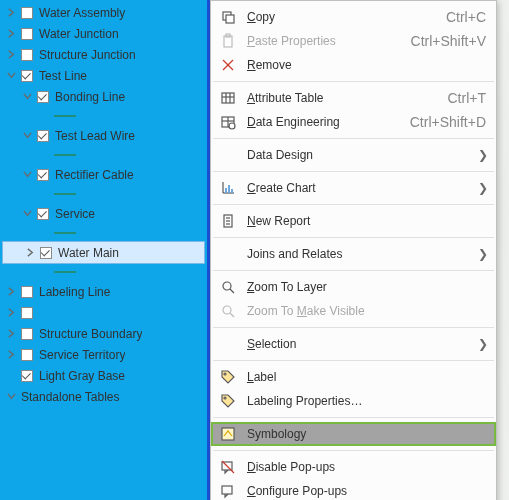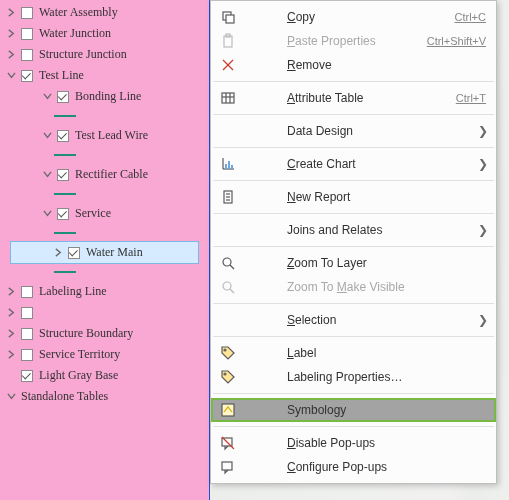--- a/index.html
+++ b/index.html
@@ -5,54 +5,54 @@
   html, body { margin:0; padding:0; width:509px; height:500px; overflow:hidden;
     font-family: "Segoe UI", Arial, sans-serif; font-size:12px; color:#323232;
     background:#f5f5f5; }
   .bg-map { position:absolute; inset:0; background:
     linear-gradient(to bottom right, #eef0ee 0%, #f4f5f3 40%, #eceeeb 70%, #f2f3f1 100%);
   }
   .bg-map::before, .bg-map::after { content:""; position:absolute; background:#d9dcd8; opacity:.5; }
   .bg-map::before { width:60px; height:500px; right:0; top:0;
     background:linear-gradient(90deg, rgba(0,0,0,0) 0%, #e6e8e5 40%, #eceeeb 100%); }
 
-  .toc { position:absolute; left:0; top:0; width:210px; height:500px; background:#f9a8d4;
-    border-right:1px solid #1d4ed8; box-sizing:border-box; padding-top:2px;font-family:Liberation Serif, serif; }
+  .toc { position:absolute; left:0; top:0; width:210px; height:500px; background:#0ea5e9;
+    border-right:3px solid #1d4ed8; box-sizing:border-box; padding-top:2px; }
   .toc-row { display:flex; align-items:center; height:21px; padding-right:4px; }
-  .toc-row.selected { background:#d6ebff; border:1px solid #7cb8e8; margin:-1px 10px; }
+  .toc-row.selected { background:#d6ebff; border:1px solid #7cb8e8; margin:-1px 2px; }
   .indent-0 { padding-left:6px; }
-  .indent-1 { padding-left:42px; }
+  .indent-1 { padding-left:22px; }
   .swatch-row { padding-left:54px; height:18px; display:flex; align-items:center; }
 
   .exp { width:11px; height:11px; margin-right:4px; display:inline-flex;
     align-items:center; justify-content:center; flex:0 0 11px; }
   .exp svg { width:9px; height:9px; stroke:#6a6a6a; stroke-width:1.5; fill:none; }
 
   .chk { width:12px; height:12px; border:1px solid #8a8a8a; background:#fff; margin-right:6px;
     flex:0 0 12px; display:inline-flex; align-items:center; justify-content:center;
     box-sizing:border-box; }
   .chk.checked::after { content:""; width:7px; height:4px; border-left:1.5px solid #555;
     border-bottom:1.5px solid #555; transform:rotate(-45deg) translate(0px,-1px); }
 
   .label { white-space:nowrap; overflow:hidden; text-overflow:ellipsis; }
   .swatch { width:22px; height:0; border-top:2px solid #1f8f7a; }
 
   
   .ctx { position:absolute; left:210px; top:0; width:287px; background:#fcfcfc;
     border:1px solid #bfbfbf; box-shadow:2px 2px 6px rgba(0,0,0,.2); padding:4px 0;
     box-sizing:border-box; }
-  .ctx-row { display:flex; align-items:center; height:24px; padding:0 10px 0 8px;gap:40px; }
+  .ctx-row { display:flex; align-items:center; height:24px; padding:0 10px 0 8px; }
   .ctx-row.disabled { color:#a9a9a9; }
   .ctx-row.highlight { outline:2px solid #78b943; outline-offset:-2px; background:#a3a3a3; }
   .ctx-icon { width:18px; height:18px; margin-right:10px; display:inline-flex;
     align-items:center; justify-content:center; flex:0 0 18px; }
   .ctx-icon svg { width:16px; height:16px; }
   .ctx-label { flex:1 1 auto; }
   .ctx-label .mn { text-decoration:underline; }
-  .ctx-short { color:#888; font-size:11px; margin-left:8px; white-space:nowrap;text-decoration:underline; }
+  .ctx-short { color:#888; font-size:14px; margin-left:8px; white-space:nowrap; }
   .ctx-sub { width:8px; text-align:right; color:#6a6a6a; margin-left:8px; }
   .ctx-sep { height:1px; background:#e0e0e0; margin:4px 2px; }
 
   
   svg { stroke:#5a5a5a; stroke-width:1.2; fill:none; }
   .disabled svg { stroke:#bcbcbc; }
 </style>
 </head>
 <body>
 
@@ -241,20 +241,32 @@
         <svg viewBox="0 0 16 16">
           <rect x="2" y="3" width="12" height="10"></rect>
           <line x1="2" y1="7" x2="14" y2="7"></line>
           <line x1="6" y1="3" x2="6" y2="13"></line>
           <line x1="10" y1="3" x2="10" y2="13"></line>
         </svg>
       </span>
       <span class="ctx-label"><span class="mn">A</span>ttribute Table</span>
       <span class="ctx-short">Ctrl+T</span>
     </div>
+    <div class="ctx-row">
+      <span class="ctx-icon">
+        <svg viewBox="0 0 16 16">
+          <rect x="2" y="3" width="12" height="10"></rect>
+          <line x1="2" y1="7" x2="14" y2="7"></line>
+          <line x1="8" y1="3" x2="8" y2="13"></line>
+          <circle cx="12" cy="12" r="3" fill="#fff"></circle>
+        </svg>
+      </span>
+      <span class="ctx-label"><span class="mn">D</span>ata Engineering</span>
+      <span class="ctx-short">Ctrl+Shift+D</span>
+    </div>
     <div class="ctx-sep"></div>
     <div class="ctx-row">
       <span class="ctx-icon"></span>
       <span class="ctx-label">Data Design</span>
       <span class="ctx-sub">❯</span>
     </div>
     <div class="ctx-sep"></div>
     <div class="ctx-row">
       <span class="ctx-icon">
         <svg viewBox="0 0 16 16">

